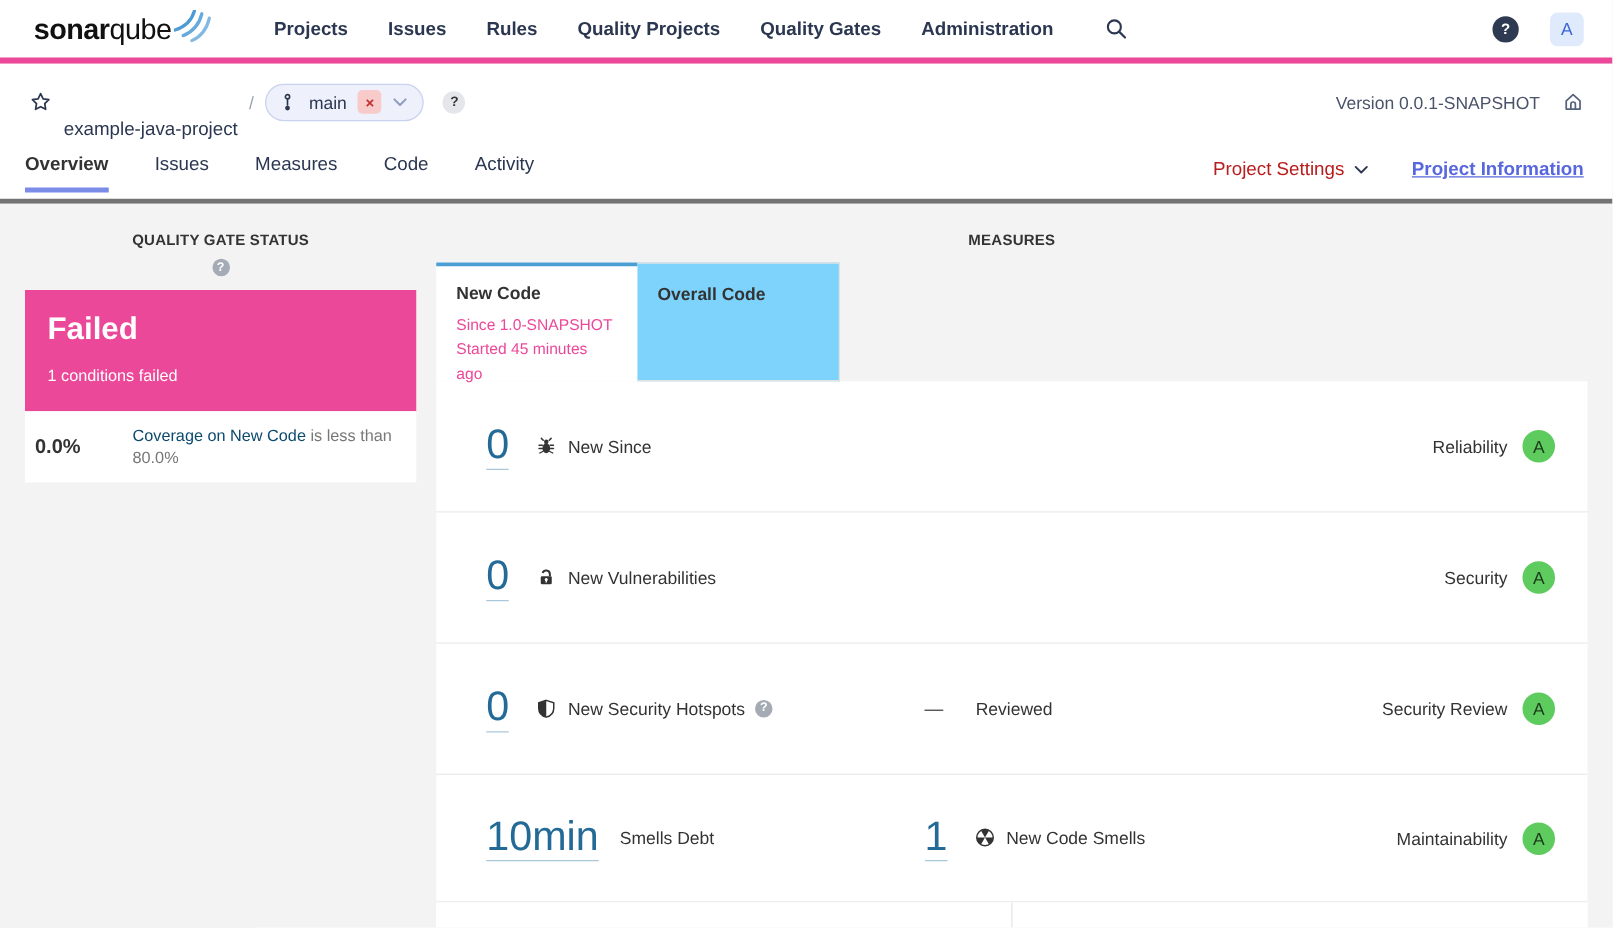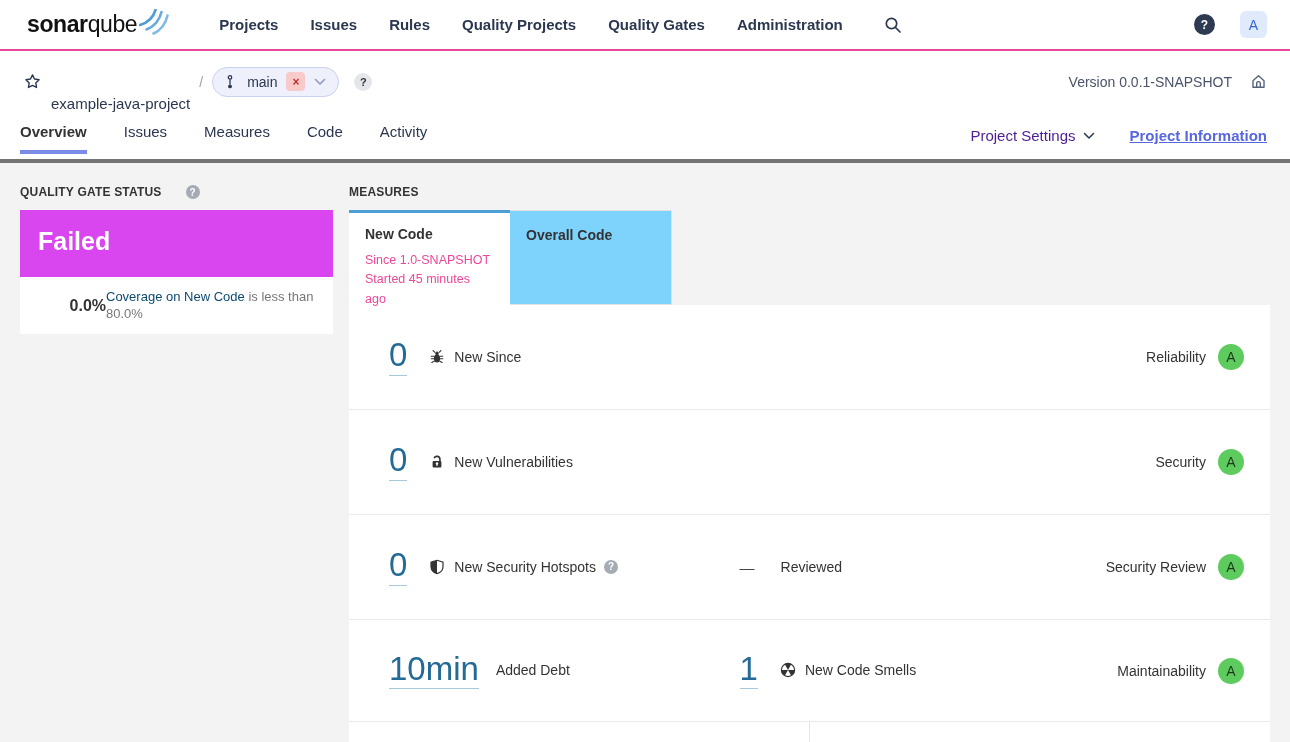--- a/index.html
+++ b/index.html
@@ -1,20 +1,20 @@
 <!DOCTYPE html>
 <html><head>
 <meta charset="utf-8">
 <style>
   * { margin:0; padding:0; box-sizing:border-box; }
   html,body { width:1290px; height:742px; overflow:hidden; }
   body { font-family:"Liberation Sans","DejaVu Sans",sans-serif; background:#fff; color:#333; }
 
   
-  .topnav { height:51px; border-bottom:2px solid #ec4899; display:flex; align-items:center; padding:0 23px 0 27px; background:#fff; }
+  .topnav { height:51px; border-bottom:5px solid #ec4899; display:flex; align-items:center; padding:0 23px 0 27px; background:#fff; }
   .logo { display:flex; align-items:flex-start; margin-right:50px; cursor:pointer; }
   .logo-text { font-size:23px; color:#111; line-height:1; letter-spacing:-0.4px; }
   .logo-bold { font-weight:700; }
   .logo-swoosh { margin:-4px 0 0 2px; }
   .topnav nav { display:flex; gap:32px; align-items:flex-start; }
   .nav-item { font-size:15px; font-weight:600; color:#2b3750; cursor:pointer; white-space:nowrap; }
   .nav-search { margin-left:41px; display:flex; cursor:pointer; }
   .nav-right { margin-left:auto; display:flex; align-items:center; gap:25px; }
   .help-circle { width:21px; height:21px; border-radius:50%; background:#2e3a52; color:#fff; font-size:12px; font-weight:700; display:flex; align-items:center; justify-content:center; cursor:pointer; }
   .avatar { width:27px; height:27px; border-radius:6px; background:#dfeafc; color:#3a66d6; font-size:14px; display:flex; align-items:center; justify-content:center; cursor:pointer; }
@@ -32,34 +32,34 @@
   .crumb-right { margin-left:auto; display:flex; align-items:center; gap:18px; }
   .version { font-size:14px; color:#4a5369; }
   .home-btn { display:flex; cursor:pointer; }
 
   
   .tabbar { height:51px; border-bottom:4px solid #737373; display:flex; align-items:stretch; padding:0 23px 0 20px; background:#fff; }
   .tabs { display:flex; gap:37px; }
   .tab { display:flex; align-items:center; font-size:15px; color:#2b3750; cursor:pointer; border-bottom:4px solid transparent; margin-bottom:5px; }
   .tab.active { font-weight:700; color:#333; border-bottom-color:#7b8ce8; }
   .tab-actions { margin-left:auto; display:flex; align-items:center; gap:34px; }
-  .proj-settings { font-size:15px; color:#4c1d95; display:flex; align-items:center; gap:8px; cursor:pointer; }
+  .proj-settings { font-size:15px; color:#b91c1c; display:flex; align-items:center; gap:8px; cursor:pointer; }
   .proj-info { font-size:15px; font-weight:700; color:#5867dd; text-decoration:underline; cursor:pointer; }
 
   
   .content { background:#f3f3f3; height:579px; padding:22px 20px 0 20px; display:flex; }
-  .section-title { font-size:12px; font-weight:700; color:#333; margin-bottom:11px; display:flex; align-items:center; gap:24px; letter-spacing:.2px; }
+  .section-title { font-size:12px; font-weight:700; color:#333; margin-bottom:11px; display:flex; align-items:center; gap:8px; letter-spacing:.2px;flex-direction:column; }
   .q-help { width:14px; height:14px; border-radius:50%; background:#a5abb5; color:#fff; font-size:10px; font-weight:700; display:inline-flex; align-items:center; justify-content:center; cursor:pointer; flex-shrink:0; }
 
   .left-col { width:313px; margin-right:16px; flex-shrink:0; }
-  .qg-failed { background:#d946ef; color:#fff; padding:17px 18px 21px; }
+  .qg-failed { background:#ec4899; color:#fff; padding:17px 18px 21px; }
   .qg-status { font-size:25px; font-weight:700; }
   .qg-conditions { font-size:13px; margin-top:15px; }
   .qg-cond-card { background:#fff; display:flex; align-items:center; min-height:57px; padding:10px 14px 10px 8px; }
-  .qg-cond-value { width:78px; text-align:right; font-size:16px; font-weight:700; color:#333; flex-shrink:0; }
+  .qg-cond-value { width:78px; text-align:left; font-size:16px; font-weight:700; color:#333; flex-shrink:0; }
   .qg-cond-text { font-size:13px; line-height:1.3; }
   .qg-metric { color:#0c4a6e; cursor:pointer; }
   .qg-rule { color:#787878; }
 
   .right-col { flex:1; min-width:0; }
   .mtabs { display:flex; height:95px; }
   .mtab-new { width:161px; background:#fff; border-top:3px solid #4b9fd5; padding:13px 16px; cursor:pointer; }
   .mtab-title { font-size:14px; font-weight:700; color:#333; }
   .mtab-sub { font-size:12.5px; color:#ec4899; margin-top:9px; line-height:1.55; }
   .mtab-overall { width:162px; background:#7dd3fc; border:1px solid #e2e2e2; border-left:none; padding:16px; cursor:pointer; }
@@ -169,20 +169,21 @@
 
 <div class="content">
 
   <aside class="left-col">
     <div class="section-title">
       <span>QUALITY GATE STATUS</span>
       <span class="q-help">?</span>
     </div>
     <div class="qg-failed">
       <div class="qg-status">Failed</div>
+      <div class="qg-conditions">1 conditions failed</div>
     </div>
     <div class="qg-cond-card">
       <span class="qg-cond-value">0.0%</span>
       <span class="qg-cond-text">
         <span class="qg-metric">Coverage on New Code</span>
         <span class="qg-rule">is less than 80.0%</span>
       </span>
     </div>
   </aside>
 
@@ -264,21 +265,21 @@
         </div>
         <div class="cell-domain">
           <span class="domain-label">Security Review</span>
           <span class="rating">A</span>
         </div>
       </div>
 
       <div class="m-row short">
         <div class="cell-main">
           <span class="big-link">10min</span>
-          <span class="debt-label">Added Debt</span>
+          <span class="debt-label">Smells Debt</span>
         </div>
         <div class="cell-mid">
           <span class="big-link">1</span>
           <span class="row-icon">
             <svg width="16" height="16" viewBox="0 0 16 16">
               <circle cx="8" cy="8" r="6.6" fill="none" stroke="#333" stroke-width="1.2"></circle>
               <path d="M8 8 L11.25 2.37 A6.5 6.5 0 0 0 4.75 2.37 Z" fill="#333"></path>
               <path d="M8 8 L1.5 8 A6.5 6.5 0 0 0 4.75 13.63 Z" fill="#333"></path>
               <path d="M8 8 L11.25 13.63 A6.5 6.5 0 0 0 14.5 8 Z" fill="#333"></path>
             </svg>

